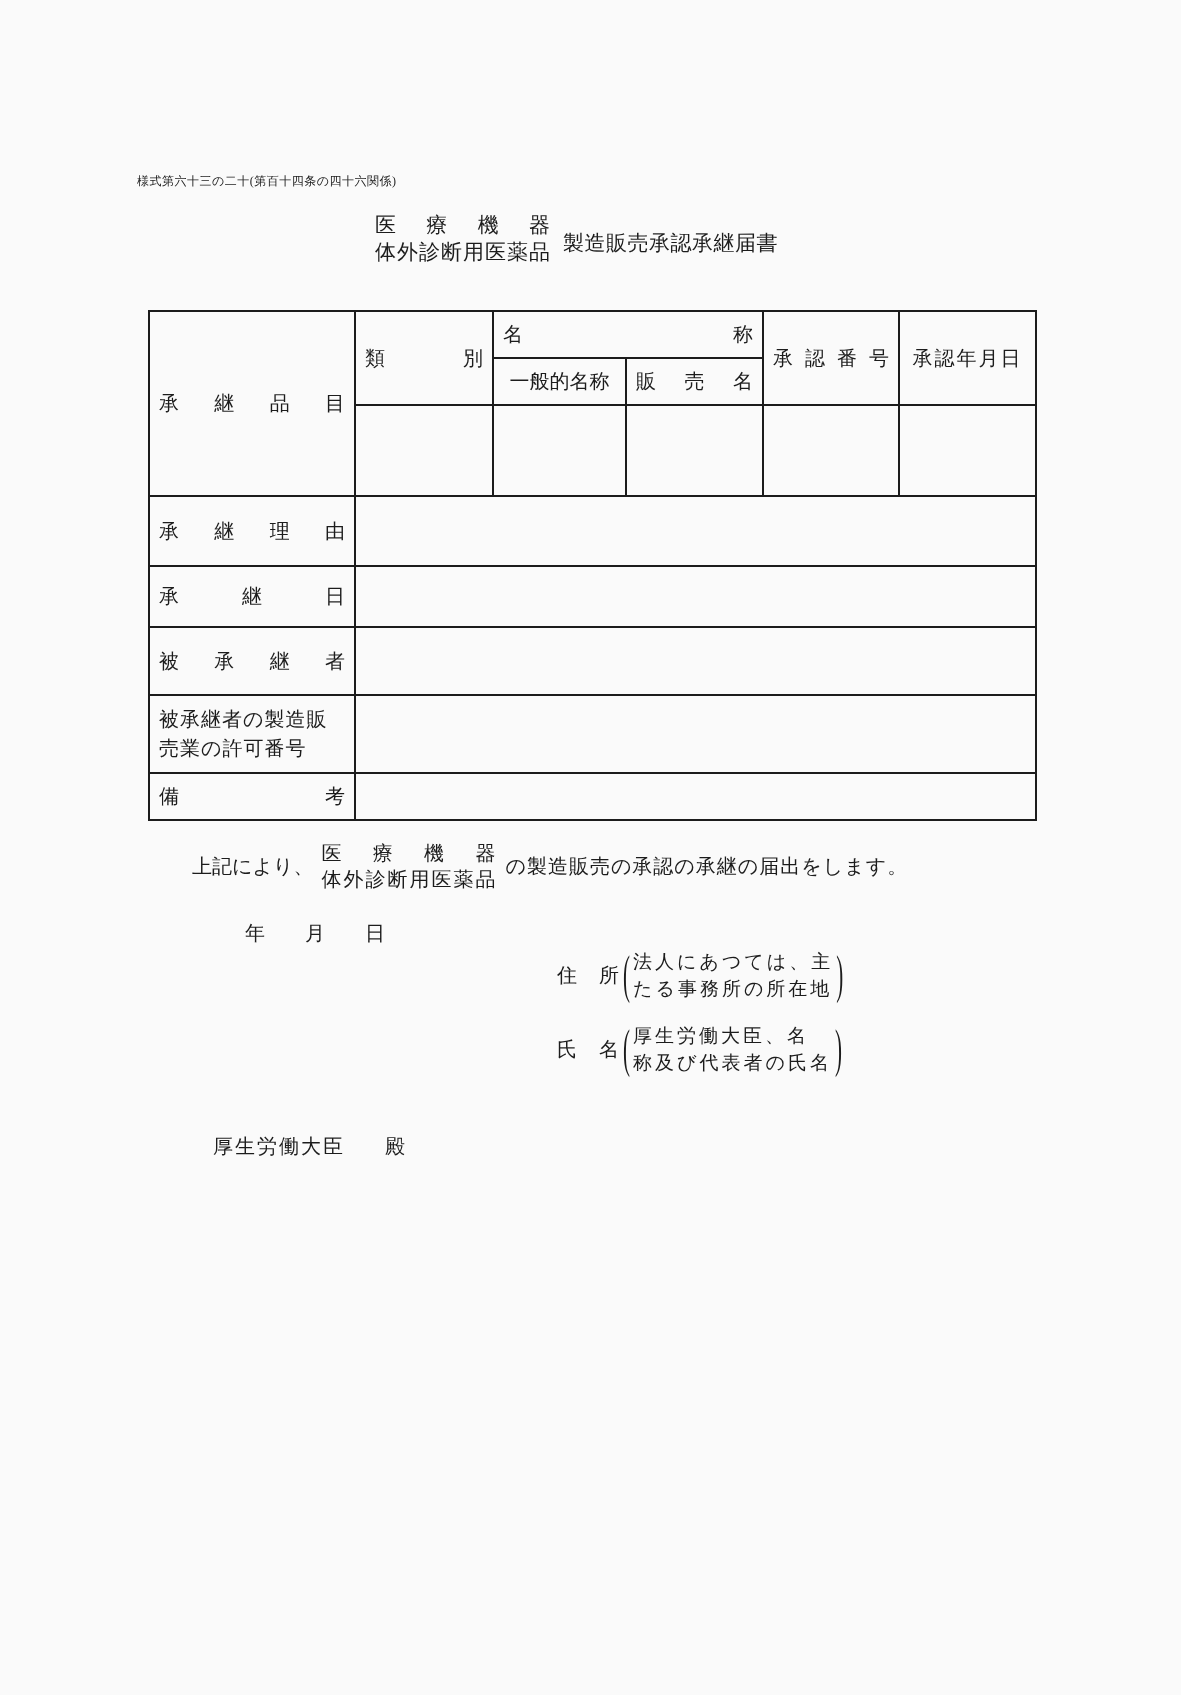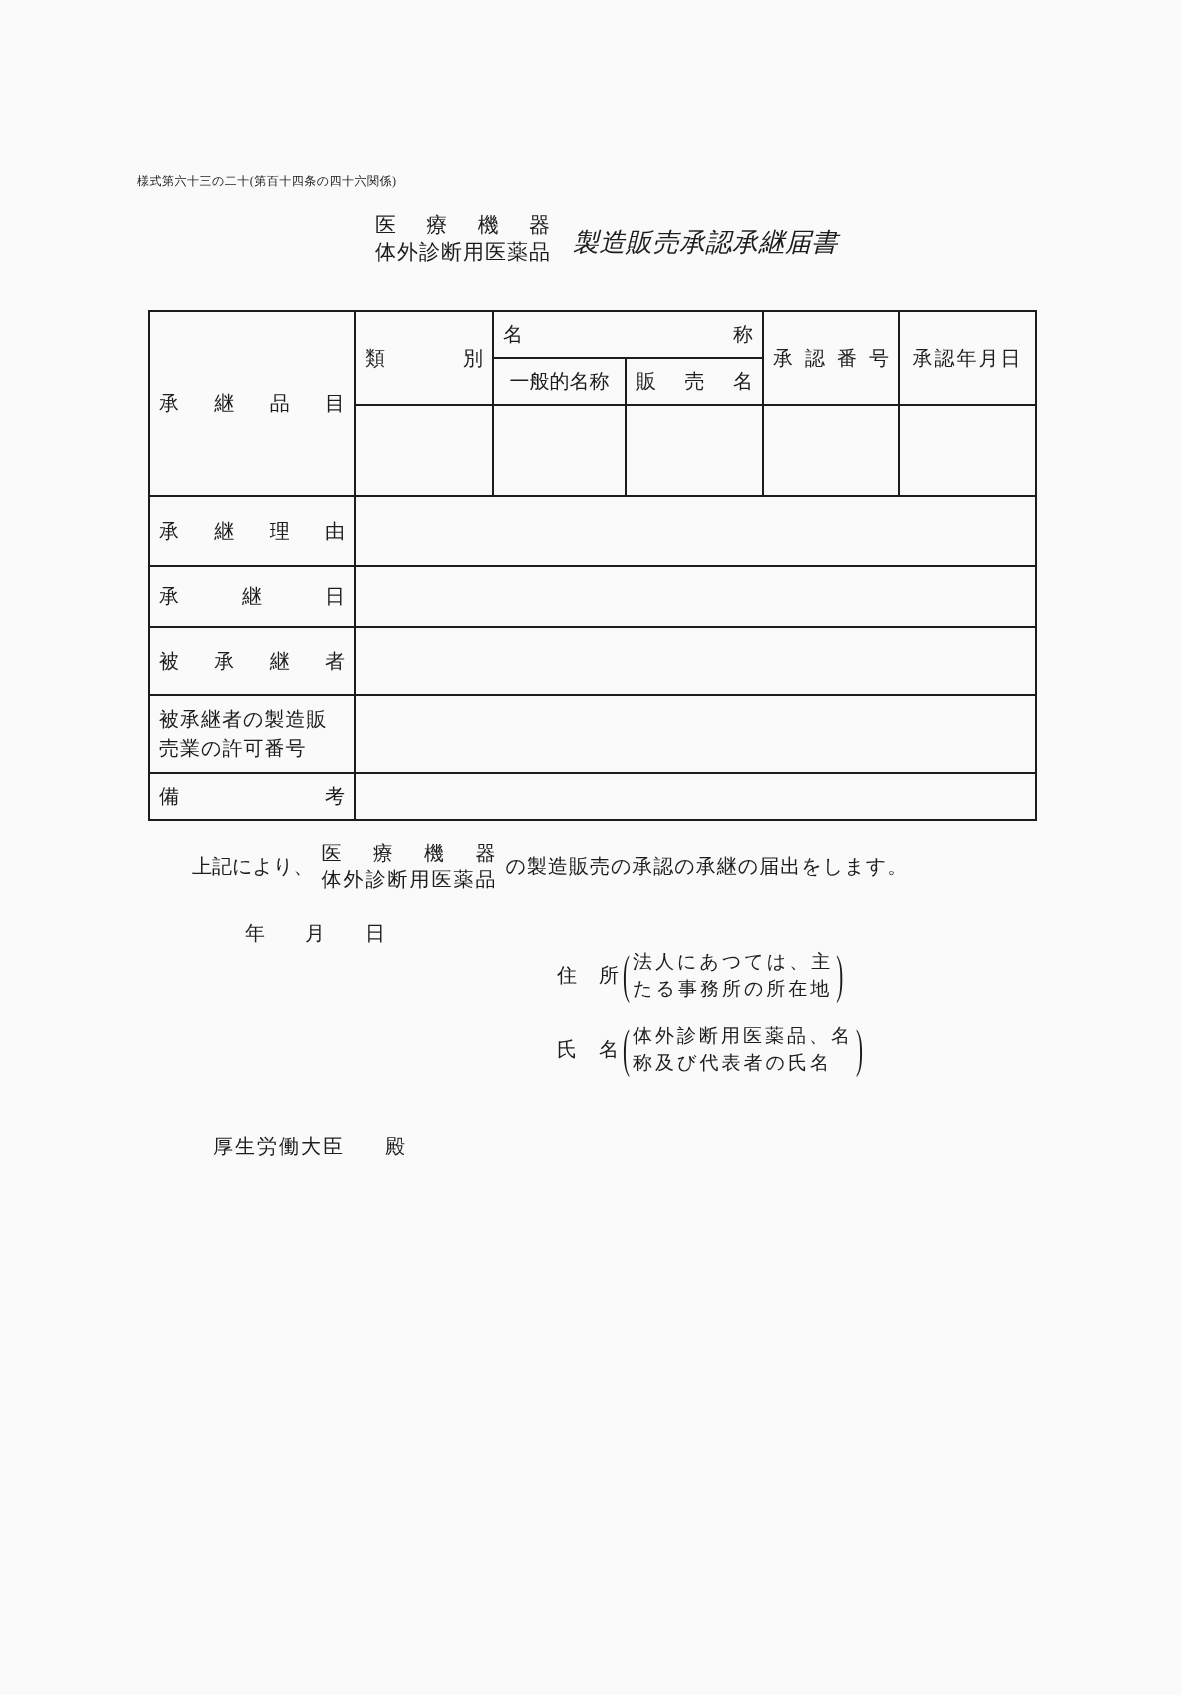--- a/index.html
+++ b/index.html
@@ -18,21 +18,21 @@
   
   .stack { display:inline-block; vertical-align:middle; }
   .stack .top { display:block; text-align:justify; text-align-last:justify; }
   .stack .bottom { display:block; white-space:nowrap; }
 
   .heading {
     position:absolute; left:375px; top:212px;
     display:flex; align-items:center;
   }
   .heading .stack { font-size:21px; line-height:27px; letter-spacing:1px; }
-  .heading .doc-title { font-size:26px; letter-spacing:0.5px; margin-left:22px; padding-top:7px; white-space:nowrap;font-style:italic; }
+  .heading .doc-title { font-size:21px; letter-spacing:0.5px; margin-left:12px; padding-top:7px; white-space:nowrap; }
 
   table.form-table {
     position:absolute; left:148px; top:310px; width:887px;
     border-collapse:collapse; table-layout:fixed; font-size:20px;
   }
   table.form-table td {
     border:2px solid #1c1c1c; vertical-align:middle; padding:9px;
     overflow:hidden;
   }
   td.jl { text-align:justify; text-align-last:justify; padding:0 14px; }
@@ -155,21 +155,21 @@
       <span>法人にあつては、主</span>
       <span>たる事務所の所在地</span>
     </span>
     <span class="paren">)</span>
   </div>
 
   <div class="sig-row name">
     <span class="sig-label">氏　名</span>
     <span class="paren">(</span>
     <span class="sig-note">
-      <span>体外診断用医薬品、名</span>
+      <span>厚生労働大臣、名</span>
       <span>称及び代表者の氏名</span>
     </span>
     <span class="paren">)</span>
   </div>
 
   <div class="addressee">
     <span>厚生労働大臣</span>
     <span class="honorific">殿</span>
   </div>
 

